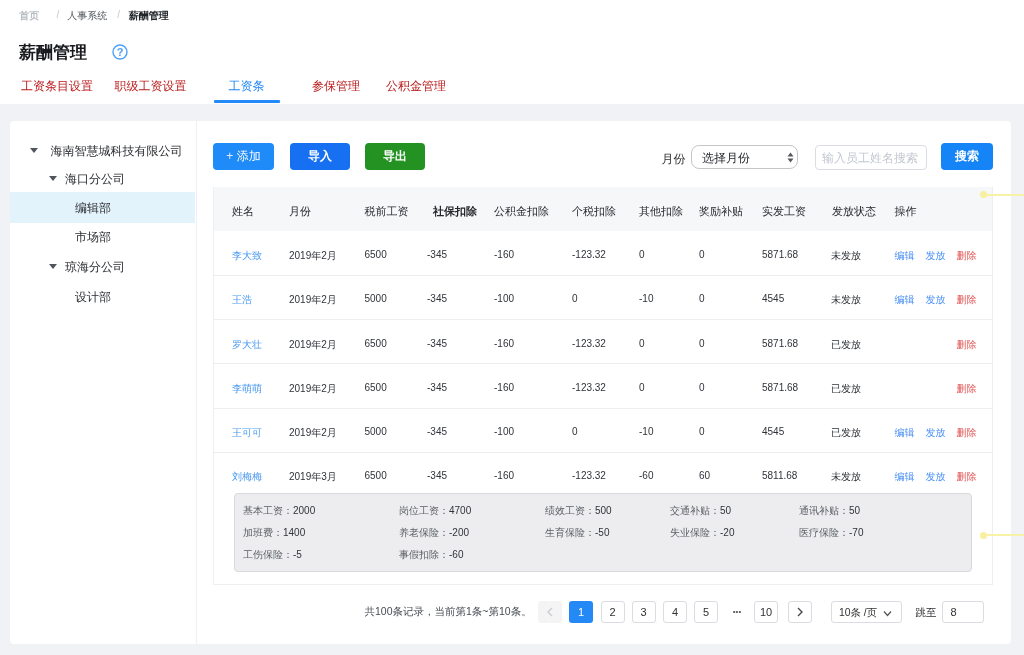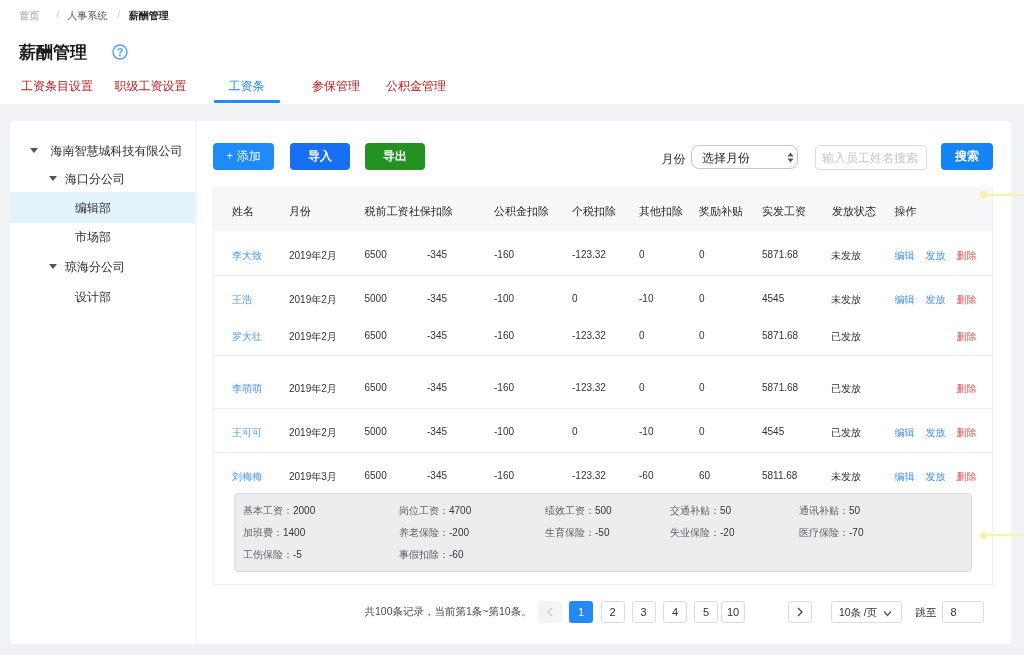--- a/index.html
+++ b/index.html
@@ -127,21 +127,21 @@
   </div>
   <div class="abs inp-name">
     <span class="ph">输入员工姓名搜索</span>
   </div>
   <div class="abs btn btn-search">搜索</div>
 
   <div class="abs thead">
     <span class="th" style="left:19px;">姓名</span>
     <span class="th" style="left:76px;">月份</span>
     <span class="th" style="left:151.5px;">税前工资</span>
-    <span class="th" style="left:196px;">社保扣除</span>
+    <span class="th" style="left:220px;font-weight:bold;">社保扣除</span>
     <span class="th" style="left:281px;">公积金扣除</span>
     <span class="th" style="left:359px;">个税扣除</span>
     <span class="th" style="left:426px;">其他扣除</span>
     <span class="th" style="left:486px;">奖励补贴</span>
     <span class="th" style="left:549px;">实发工资</span>
     <span class="th" style="left:619px;">发放状态</span>
     <span class="th" style="left:681.5px;">操作</span>
   </div>
 
   <div id="rows">
@@ -168,21 +168,21 @@
       <span class="cell" style="left:281px;">-100</span>
       <span class="cell" style="left:359px;">0</span>
       <span class="cell" style="left:426px;">-10</span>
       <span class="cell" style="left:486px;">0</span>
       <span class="cell" style="left:549px;">4545</span>
       <span class="cell" style="left:618px;">未发放</span>
       <span class="lnk b" style="left:681.5px;">编辑</span>
       <span class="lnk b" style="left:712.5px;">发放</span>
       <span class="lnk r" style="left:743.5px;">删除</span>
     </div>
-    <div class="row" style="top:312px;">
+    <div class="row" style="top:320px;">
       <span class="cell name" style="left:19px;">罗大壮</span>
       <span class="cell" style="left:76px;">2019年2月</span>
       <span class="cell" style="left:151.5px;">6500</span>
       <span class="cell" style="left:214px;">-345</span>
       <span class="cell" style="left:281px;">-160</span>
       <span class="cell" style="left:359px;">-123.32</span>
       <span class="cell" style="left:426px;">0</span>
       <span class="cell" style="left:486px;">0</span>
       <span class="cell" style="left:549px;">5871.68</span>
       <span class="cell" style="left:618px;">已发放</span>
@@ -253,21 +253,21 @@
   <span class="abs pg-info">共100条记录，当前第1条~第10条。</span>
   <div class="abs pbtn dis" style="left:538px;"><svg width="8" height="10" viewBox="0 0 8 10" style="margin-top:6px;">
       <path d="M6 1 L2 5 L6 9" fill="none" stroke="#c9ccd2" stroke-width="1.4"></path>
     </svg></div>
   <div class="abs pbtn cur" style="left:569px;">1</div>
   <div class="abs pbtn" style="left:600.5px;">2</div>
   <div class="abs pbtn" style="left:631.5px;">3</div>
   <div class="abs pbtn" style="left:663px;">4</div>
   <div class="abs pbtn" style="left:694px;">5</div>
   <div class="abs pbtn dots" style="left:725px;">•••</div>
-  <div class="abs pbtn" style="left:721px;">10</div>
+  <div class="abs pbtn" style="left:754px;">10</div>
   <div class="abs pbtn" style="left:787.5px;"><svg width="8" height="10" viewBox="0 0 8 10" style="margin-top:5px;">
       <path d="M2 1 L6 5 L2 9" fill="none" stroke="#43484e" stroke-width="1.4"></path>
     </svg></div>
   <div class="abs pg-size">
     <span class="txt">10条 /页</span>
     <svg style="position:absolute; right:9px; top:8px;" width="9" height="7" viewBox="0 0 9 7">
       <path d="M1 1.5 L4.5 5.5 L8 1.5" fill="none" stroke="#54575c" stroke-width="1.3"></path>
     </svg>
   </div>
   <span class="abs pg-jump">跳至</span>

